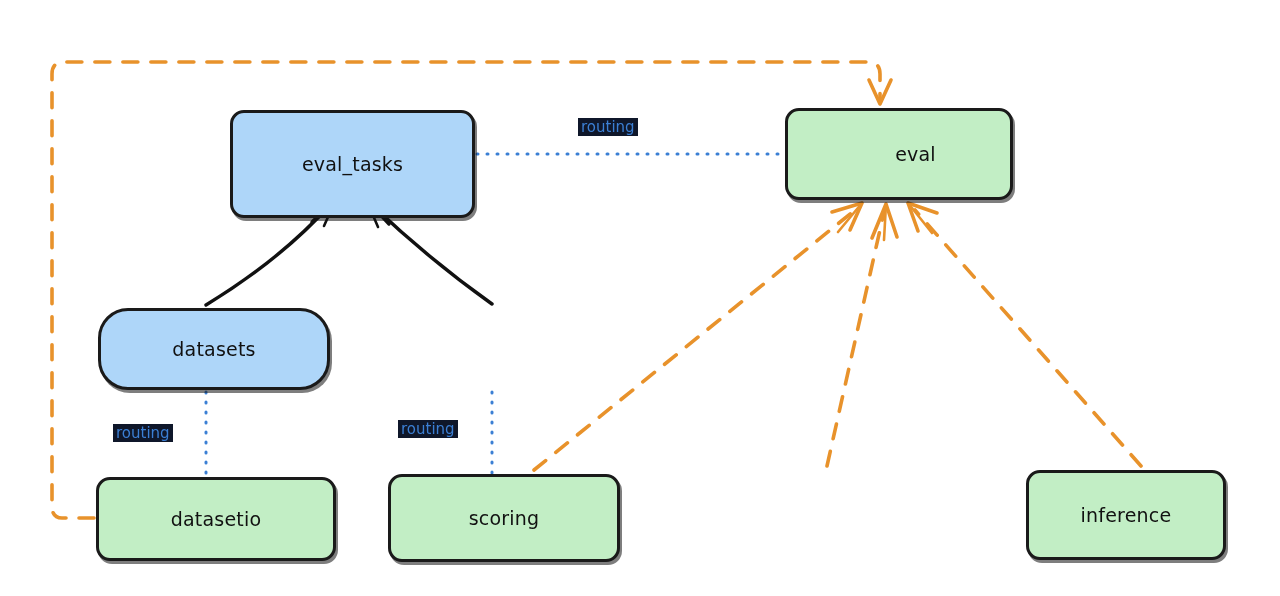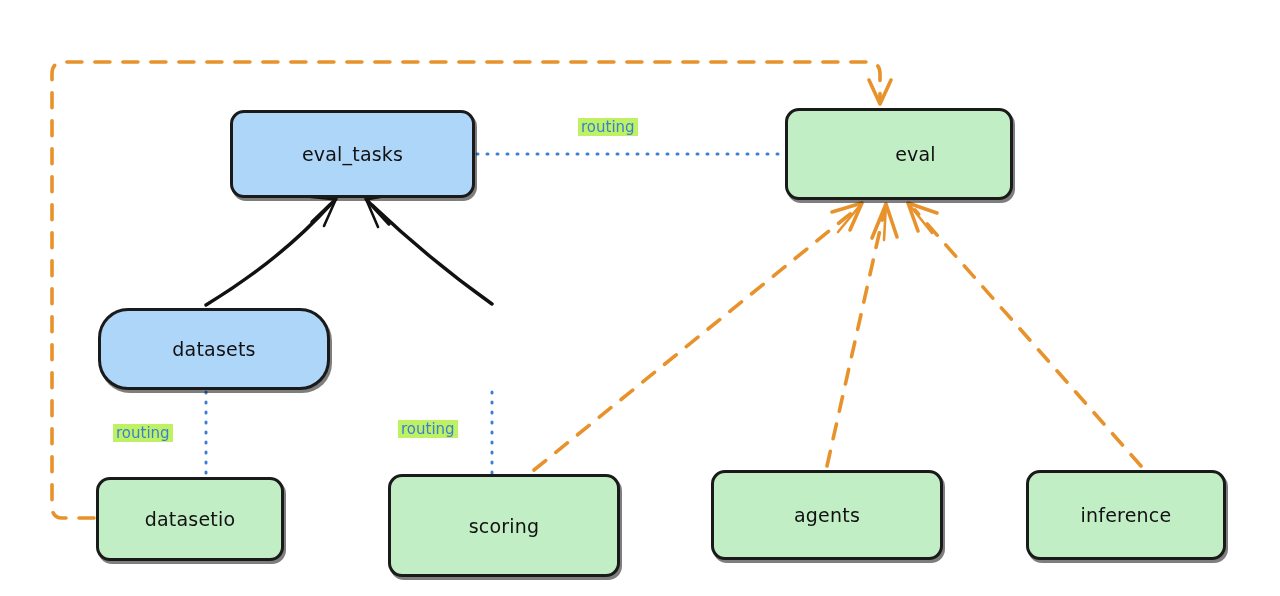--- a/index.html
+++ b/index.html
@@ -49,21 +49,21 @@
   }
   .node .label {
     pointer-events: none;
     white-space: nowrap;
   }
   .edge-label {
     position: absolute;
     font-family: "DejaVu Sans", sans-serif;
     font-size: 15px;
     color: #3b7fd4;
-    background: #bef264;
+    background: #0f172a;
     padding: 0 3px;
     white-space: nowrap;
     user-select: none;
   }
 </style>
 </head>
 <body>
 
 <div id="canvas">
 
@@ -110,37 +110,34 @@
       <path d="M 886 204 L 884 240" fill="none" stroke="#e8922b" stroke-width="2.6" stroke-linecap="round"></path>
     </g>
 
     <g>
       <path d="M 1141 466 L 915 210" fill="none" stroke="#e8922b" stroke-width="3.6" stroke-linecap="round" stroke-dasharray="15 13"></path>
       <path d="M 937 213 L 908 203 L 918 231" fill="none" stroke="#e8922b" stroke-width="3.6" stroke-linecap="round" stroke-linejoin="round"></path>
       <path d="M 908 203 L 932 233" fill="none" stroke="#e8922b" stroke-width="2.6" stroke-linecap="round"></path>
     </g>
   </svg>
 
-  <div class="node api" id="node-eval_tasks" style="left: 230px; top: 110px; width: 245px; height: 88px;">
+  <div class="node api" id="node-eval_tasks" style="left: 230px; top: 110px; width: 245px; height: 108px;">
     <span class="label">eval_tasks</span>
   </div>
   <div class="node provider" id="node-eval" style="left: 785px; top: 108px; width: 228px; height: 92px; padding-left: 33px;">
     <span class="label">eval</span>
   </div>
   <div class="node api" id="node-datasets" style="left: 98px; top: 308px; width: 232px; height: 82px; border-radius: 30px;">
     <span class="label">datasets</span>
   </div>
-  <div class="node provider" id="node-datasetio" style="left: 96px; top: 477px; width: 188px; height: 84px; text-align: right;">
+  <div class="node provider" id="node-datasetio" style="left: 96px; top: 477px; width: 240px; height: 84px; text-align: right;">
     <span class="label">datasetio</span>
   </div>
-  <div class="node provider" id="node-scoring" style="left: 388px; top: 474px; width: 232px; height: 103px;">
+  <div class="node provider" id="node-scoring" style="left: 388px; top: 474px; width: 232px; height: 88px;">
     <span class="label">scoring</span>
-  </div>
-  <div class="node provider" id="node-agents" style="left: 711px; top: 470px; width: 232px; height: 90px;">
-    <span class="label">agents</span>
   </div>
   <div class="node provider" id="node-inference" style="left: 1026px; top: 470px; width: 200px; height: 90px;">
     <span class="label">inference</span>
   </div>
 
   <div class="edge-label" id="edgelabel-0" style="left: 578px; top: 118px;">routing</div>
   <div class="edge-label" id="edgelabel-1" style="left: 113px; top: 424px;">routing</div>
   <div class="edge-label" id="edgelabel-2" style="left: 398px; top: 420px;">routing</div>
 
 </div>

